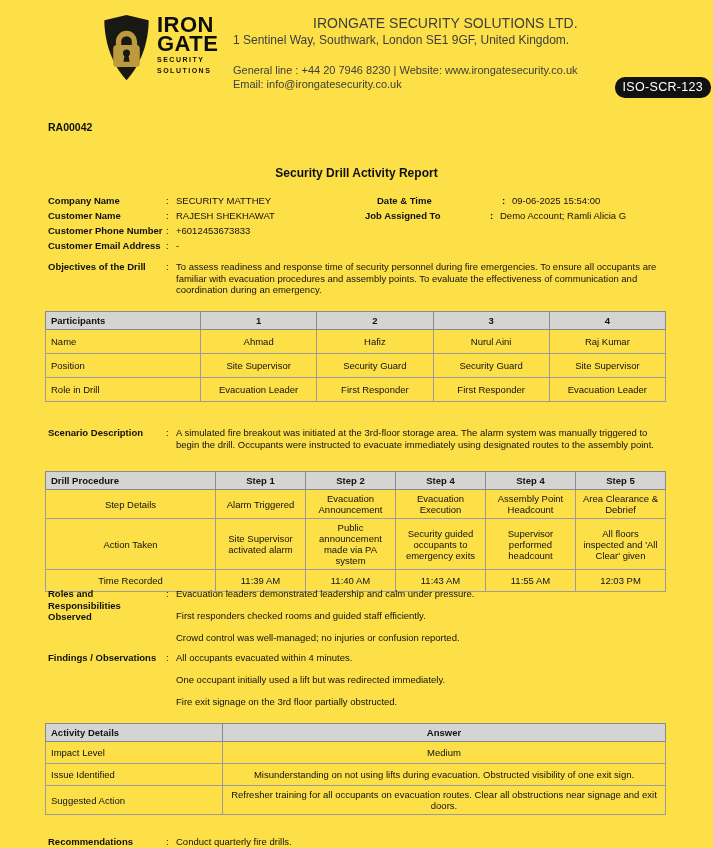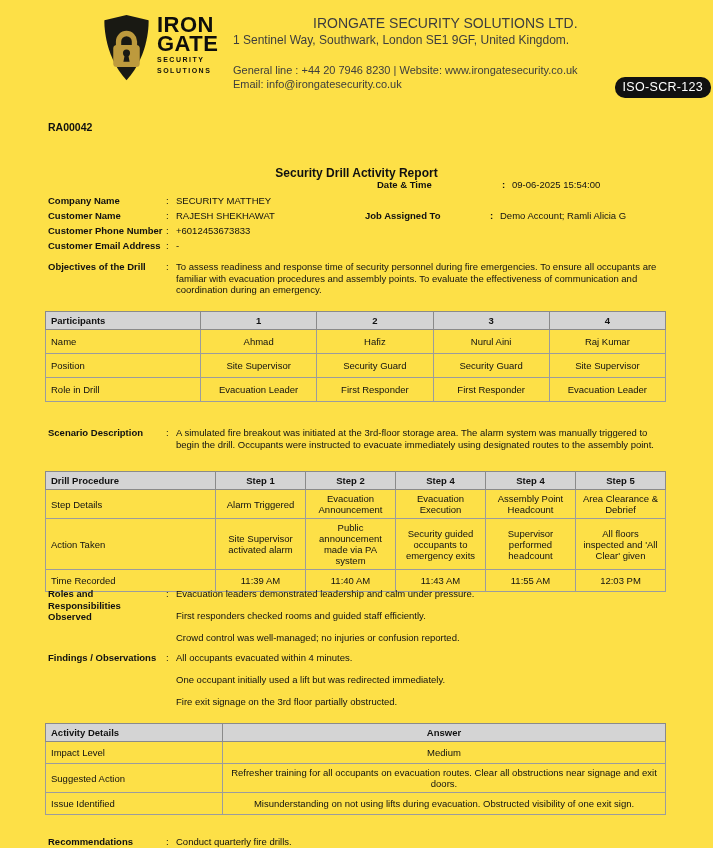--- a/index.html
+++ b/index.html
@@ -35,21 +35,21 @@
   .kv .lines p:last-child { margin-bottom:0; }
 
   
   table.tbl { position:absolute; left:45px; width:621px; border-collapse:collapse; table-layout:fixed;
               font-size:9.5px; line-height:11px; color:#111; }
   .tbl th,.tbl td { border:1px solid #9c9c9c; padding:3px 5px; vertical-align:middle; }
   .tbl thead th { background:#d4d4d4; font-weight:700; text-align:center; height:17px; border-color:#8a8a8a; }
   .tbl thead th.l, .tbl td.l { text-align:left; }
   .tbl td { text-align:center; }
   .tbl.participants td { height:24px; }
-  .tbl.drill td { height:22px; }
+  .tbl.drill td { height:22px;text-align:center; }
   .tbl.activity td { height:22px; }
 </style>
 </head>
 <body>
 
 <div class="page">
 
   <svg class="logo-shield" viewBox="0 0 60 78">
     <path d="M30 1 L55 7 C55 7 57 45 30 75 C3 45 5 7 5 7 Z" fill="#191913"></path>
     <g>
@@ -90,21 +90,21 @@
     <span class="lbl">Customer Phone Number</span>
     <span class="colon thin">:</span>
     <span class="val">+6012453673833</span>
   </div>
   <div class="kv" style="left:48px; top:240px; width:315px;">
     <span class="lbl">Customer Email Address</span>
     <span class="colon thin">:</span>
     <span class="val">-</span>
   </div>
 
-  <div class="kv right" style="left:365px; top:179px; width:310px;padding-left:12px;">
+  <div class="kv right" style="left:365px; top:195px; width:310px;padding-left:12px;">
     <span class="lbl">Date &amp; Time</span>
     <span class="colon">:</span>
     <span class="val">09-06-2025 15:54:00</span>
   </div>
   <div class="kv right" style="left:365px; top:210px; width:310px;">
     <span class="lbl">Job Assigned To</span>
     <span class="colon">:</span>
     <span class="val">Demo Account; Ramli Alicia G</span>
   </div>
 
@@ -239,26 +239,26 @@
         <th class="l">Activity Details</th>
         <th>Answer</th>
       </tr>
     </thead>
     <tbody>
       <tr>
         <td class="l">Impact Level</td>
         <td>Medium</td>
       </tr>
       <tr>
+        <td class="l">Issue Identified</td>
+        <td>Misunderstanding on not using lifts during evacuation. Obstructed visibility of one exit sign.</td>
+      </tr>
+      <tr>
         <td class="l">Suggested Action</td>
         <td>Refresher training for all occupants on evacuation routes. Clear all obstructions near signage and exit doors.</td>
-      </tr>
-      <tr>
-        <td class="l">Issue Identified</td>
-        <td>Misunderstanding on not using lifts during evacuation. Obstructed visibility of one exit sign.</td>
       </tr>
     </tbody>
   </table>
 
   <div class="kv" style="left:48px; top:836px; width:622px;">
     <span class="lbl">Recommendations</span>
     <span class="colon thin">:</span>
     <span class="val lines">
       <p>Conduct quarterly fire drills.</p>
     </span>

